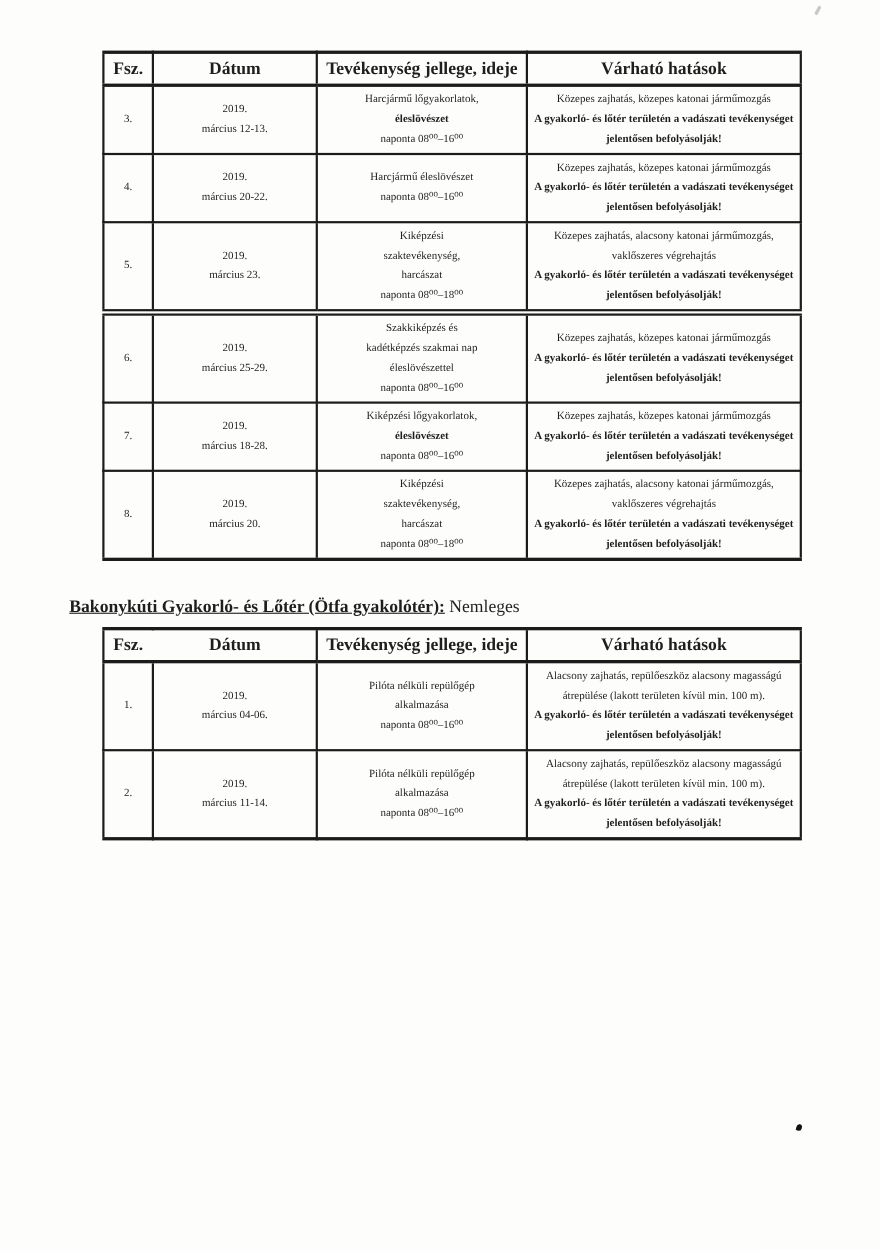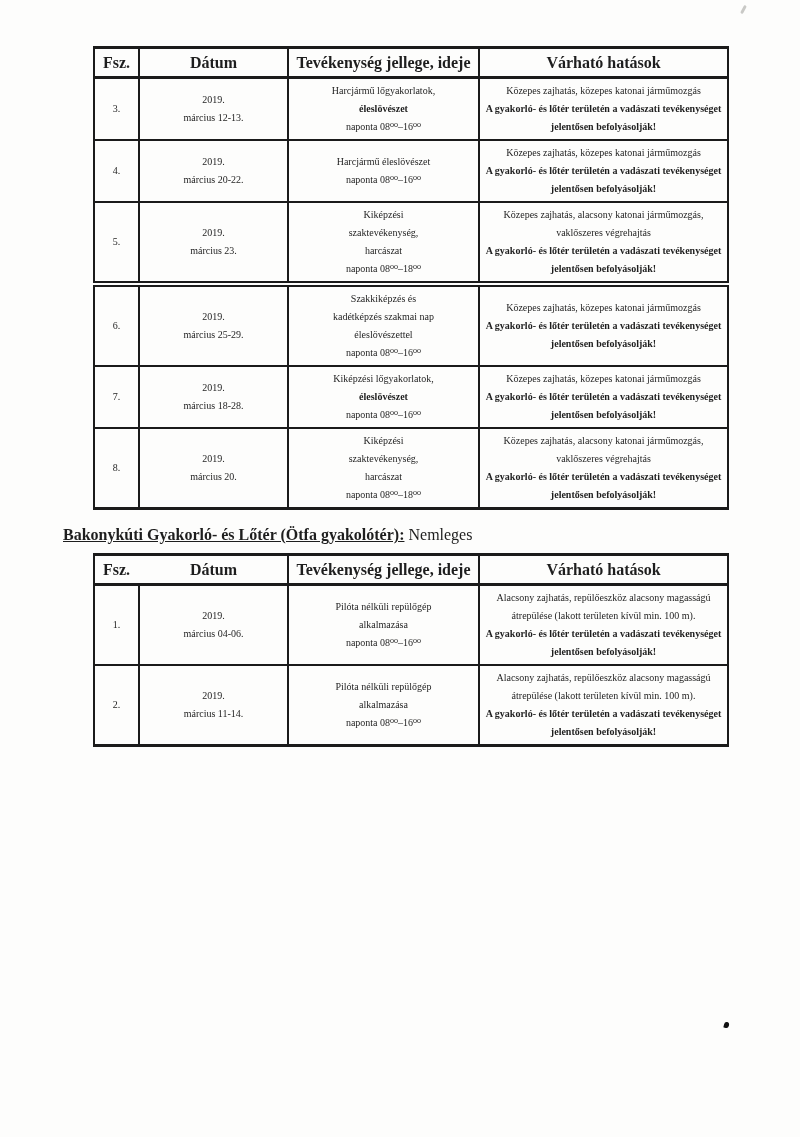--- a/index.html
+++ b/index.html
@@ -17,21 +17,21 @@
   .b{font-weight:bold;}
   .u{}
   .col-fsz{width:45px;}
   .col-datum{width:149px;}
   .col-act{width:191px;}
   .col-eff{width:249px;}
   
   #t1 tbody tr:nth-child(4) td{border-top:6px double #1b1b1b;}
   
   #t2 thead th:nth-child(1){border-right-color:transparent;}
-  .heading{margin:16px 0 9px -30px;font-size:16px;white-space:nowrap;}
+  .heading{margin:33px 0 9px -30px;font-size:16px;white-space:nowrap;}
   .hb{font-weight:bold;text-decoration:underline;}
   .hn{font-weight:normal;}
   .dot{position:absolute;left:724px;top:1022px;width:5px;height:6px;background:#111;border-radius:50% 50% 50% 10%;transform:rotate(15deg);}
   .speck{position:absolute;left:742px;top:5px;width:3px;height:9px;background:#c9c9c6;transform:rotate(28deg);border-radius:2px;}
 </style>
 </head>
 <body>
 
 <div class="page">
   <div class="content">

